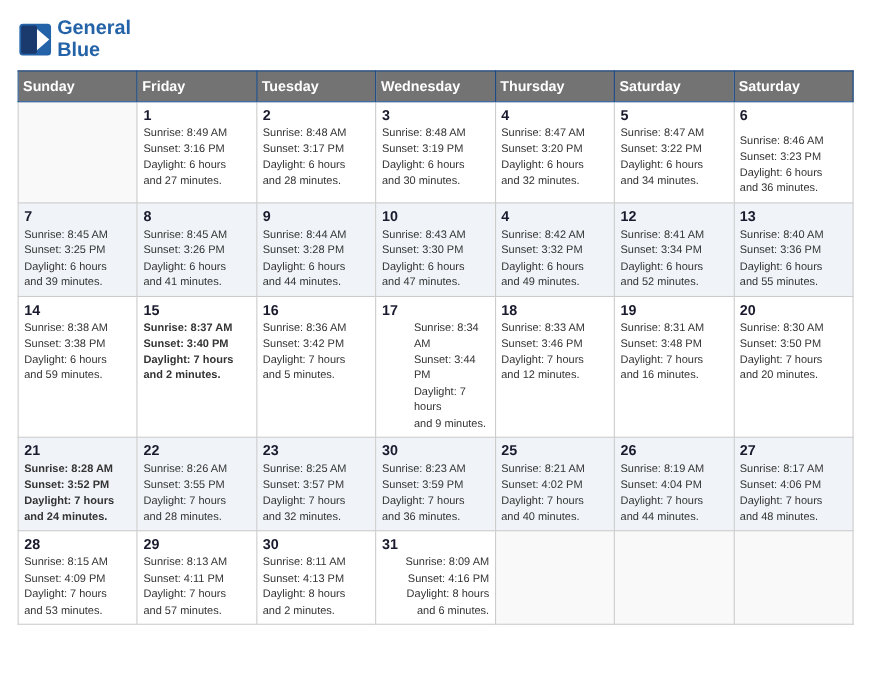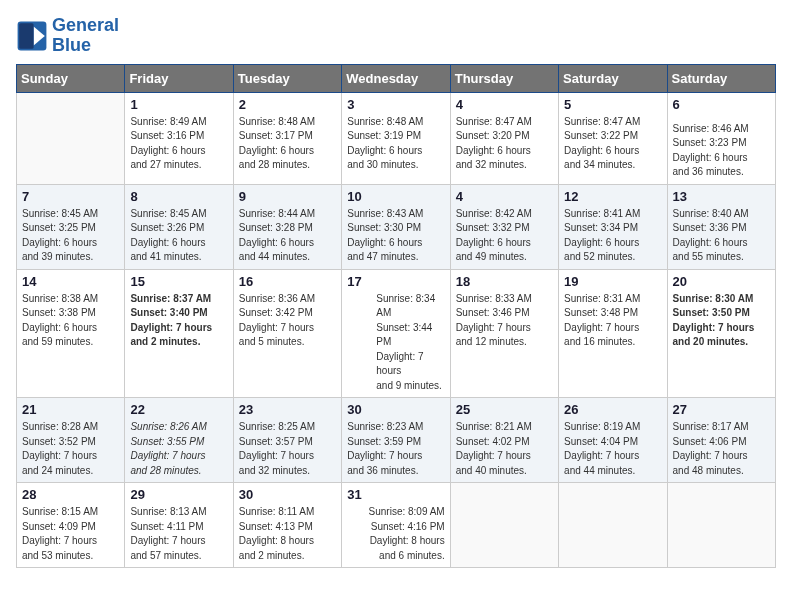--- a/index.html
+++ b/index.html
@@ -259,37 +259,37 @@
         </td>
         <td>
           <div class="day-number">19</div>
           <div class="day-info" style="white-space: pre-line;">Sunrise: 8:31 AM
 Sunset: 3:48 PM
 Daylight: 7 hours
 and 16 minutes.</div>
         </td>
         <td>
           <div class="day-number">20</div>
-          <div class="day-info" style="white-space: pre-line; font-weight: bold;">Sunrise: 8:30 AM
+          <div class="day-info" style="white-space: pre-line;">Sunrise: 8:30 AM
 Sunset: 3:50 PM
 Daylight: 7 hours
 and 20 minutes.</div>
         </td>
       </tr>
       <tr>
         <td>
           <div class="day-number">21</div>
-          <div class="day-info" style="white-space: pre-line;">Sunrise: 8:28 AM
+          <div class="day-info" style="white-space: pre-line; font-weight: bold;">Sunrise: 8:28 AM
 Sunset: 3:52 PM
 Daylight: 7 hours
 and 24 minutes.</div>
         </td>
         <td>
           <div class="day-number">22</div>
-          <div class="day-info" style="white-space: pre-line; font-style: italic;">Sunrise: 8:26 AM
+          <div class="day-info" style="white-space: pre-line;">Sunrise: 8:26 AM
 Sunset: 3:55 PM
 Daylight: 7 hours
 and 28 minutes.</div>
         </td>
         <td>
           <div class="day-number">23</div>
           <div class="day-info" style="white-space: pre-line;">Sunrise: 8:25 AM
 Sunset: 3:57 PM
 Daylight: 7 hours
 and 32 minutes.</div>

